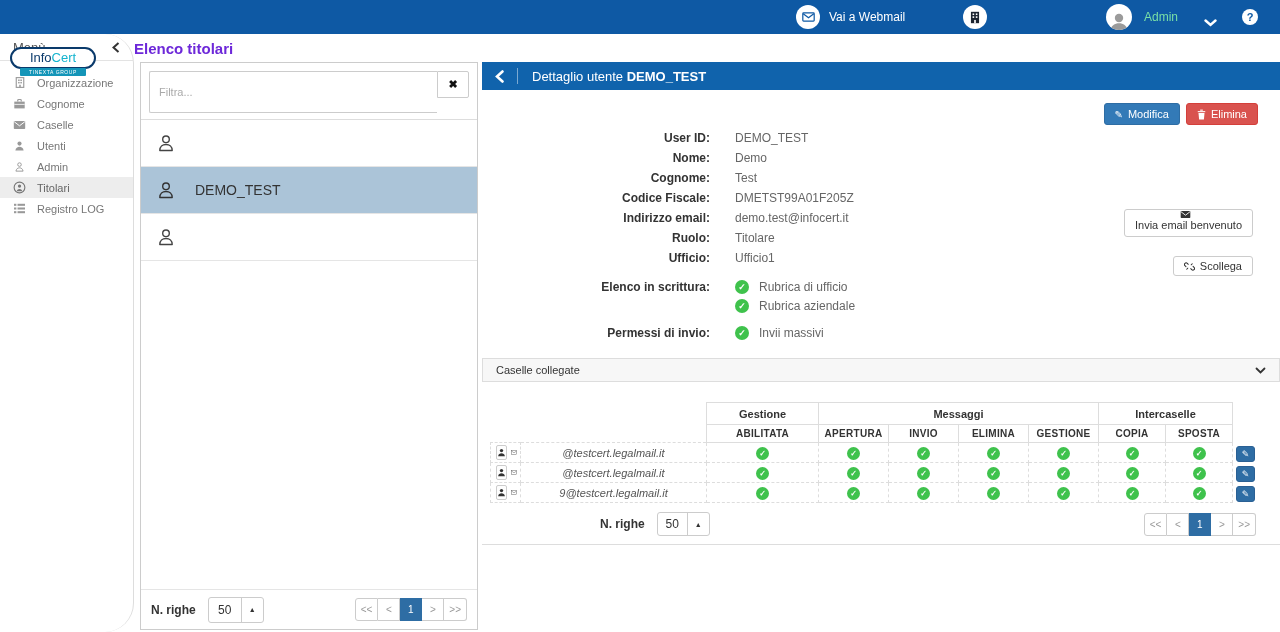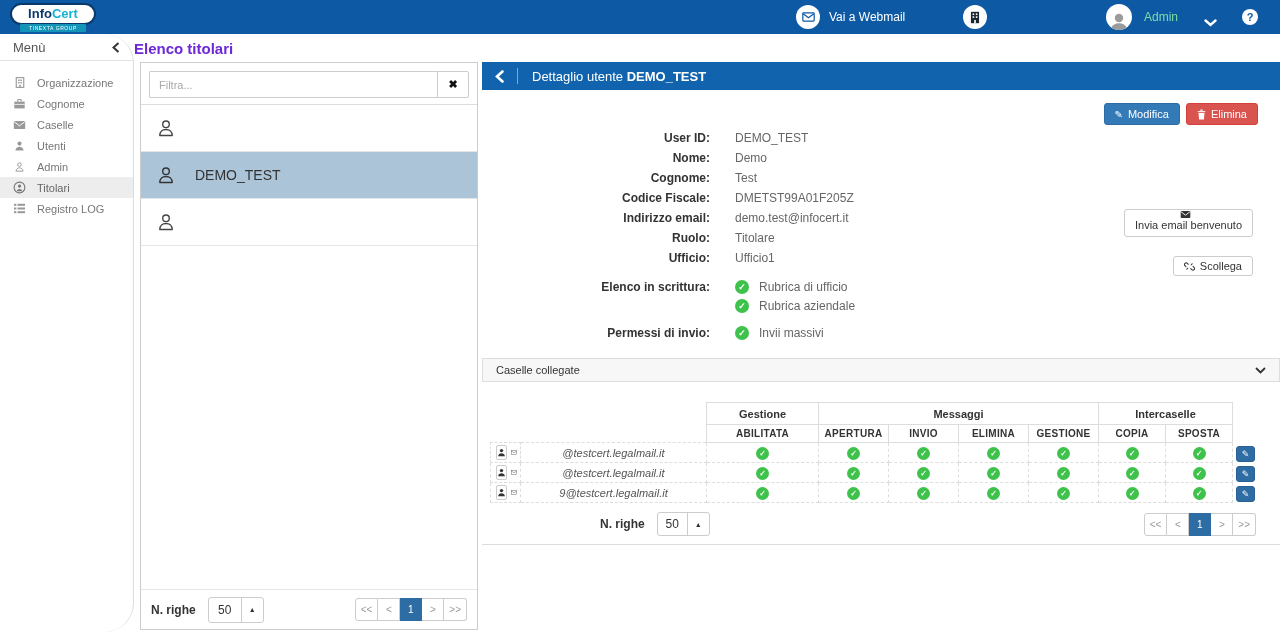--- a/index.html
+++ b/index.html
@@ -2,21 +2,21 @@
 <html><head>
 <meta charset="utf-8">
 <style>
   * { box-sizing: border-box; margin: 0; padding: 0; }
   html,body { width:1280px; height:632px; font-family:"Liberation Sans", sans-serif; background:#fff; overflow:hidden; }
   body { position:relative; }
 
   
   .topbar { position:absolute; top:0; left:0; right:0; height:34px; background:#0e59a4; z-index:10; }
   .logo { position:absolute; left:10px; top:3px; width:86px; text-align:center; }
-  .logo-pill { display:block; background:#fff; border:2px solid #0a3a6b; border-radius:12px; padding:1px 6px; font-weight:bold; font-size:13px; line-height:16px; }
+  .logo-pill { display:block; background:#fff; border:2px solid #0a3a6b; border-radius:12px; padding:1px 6px; font-weight:normal; font-size:13px; line-height:16px;margin-top:44px; }
   .logo-info { color:#0a3a6b; }
   .logo-cert { color:#14b4cf; }
   .logo-sub { display:block; background:#1495b8; color:#fff; font-size:5px; letter-spacing:.6px; width:66px; margin:-1px auto 0; padding:1px 0; border-radius:1px; }
   .tb-circle { width:24px; height:24px; border-radius:50%; background:#fff; display:flex; align-items:center; justify-content:center; }
   .webmail { position:absolute; left:796px; top:5px; display:flex; align-items:center; cursor:pointer; }
   .webmail-label { color:#fff; font-size:12px; margin-left:9px; }
   .building-btn { position:absolute; left:963px; top:5px; cursor:pointer; }
   .user-menu { position:absolute; left:1106px; top:4px; display:flex; align-items:center; cursor:pointer; }
   .avatar { width:26px; height:26px; border-radius:50%; background:#fff; display:flex; align-items:flex-end; justify-content:center; overflow:hidden; }
   .user-name { font-size:12px; margin-left:12px; color:#79dfa6; }
@@ -32,21 +32,21 @@
   .menu-item .mi-icon { width:13px; height:13px; margin-right:11px; display:inline-flex; align-items:center; justify-content:center; }
   .menu-item.active { background:#ededed; color:#666;align-items:center; }
 
   
   .title-strip { position:absolute; top:34px; left:134px; right:0; height:28px; background:#fff; display:flex; align-items:center; }
   .page-title { font-size:15px; font-weight:bold; color:#6d28d9; }
 
   
   .list-panel { position:absolute; left:140px; top:62px; width:338px; height:568px; background:#fff; border:1px solid #ccc; }
   .filter-bar { padding:8px 8px 6px 8px; border-bottom:1px solid #ddd; display:flex; }
-  .filter-input { flex:1; height:27px; border:1px solid #ccc; border-right:none; border-radius:2px 0 0 2px; padding:0 9px; font-size:11px; color:#333; outline:none; font-family:"Liberation Sans",sans-serif; }
+  .filter-input { flex:1; height:42px; border:1px solid #ccc; border-right:none; border-radius:2px 0 0 2px; padding:0 9px; font-size:11px; color:#333; outline:none; font-family:"Liberation Sans",sans-serif; }
   .filter-input::placeholder { color:#aaa; }
   .filter-clear { width:32px; height:27px; border:1px solid #ccc; border-radius:0 2px 2px 0; background:#fff; font-size:11px; font-weight:bold; color:#111; cursor:pointer; }
   .person-row { height:47px; display:flex; align-items:center; padding-left:15px; border-bottom:1px solid #e5e5e5; cursor:pointer; }
   .person-row.selected { background:#abc4d8; }
   .person-name { margin-left:19px; font-size:14px; color:#333; }
   .list-footer { position:absolute; left:0; right:0; bottom:0; height:40px; border-top:1px solid #e5e5e5; display:flex; align-items:center; padding:0 10px; }
   .rows-label { font-size:12px; font-weight:bold; color:#333; margin-right:12px; }
   .rows-select { display:flex; border:1px solid #ccc; border-radius:3px; background:#fff; height:26px; overflow:hidden; cursor:pointer; }
   .rows-val { width:33px; display:flex; align-items:center; justify-content:center; font-size:12px; color:#333; border-right:1px solid #ccc; }
   .rows-caret { width:21px; display:flex; align-items:center; justify-content:center; font-size:7px; color:#333; }

